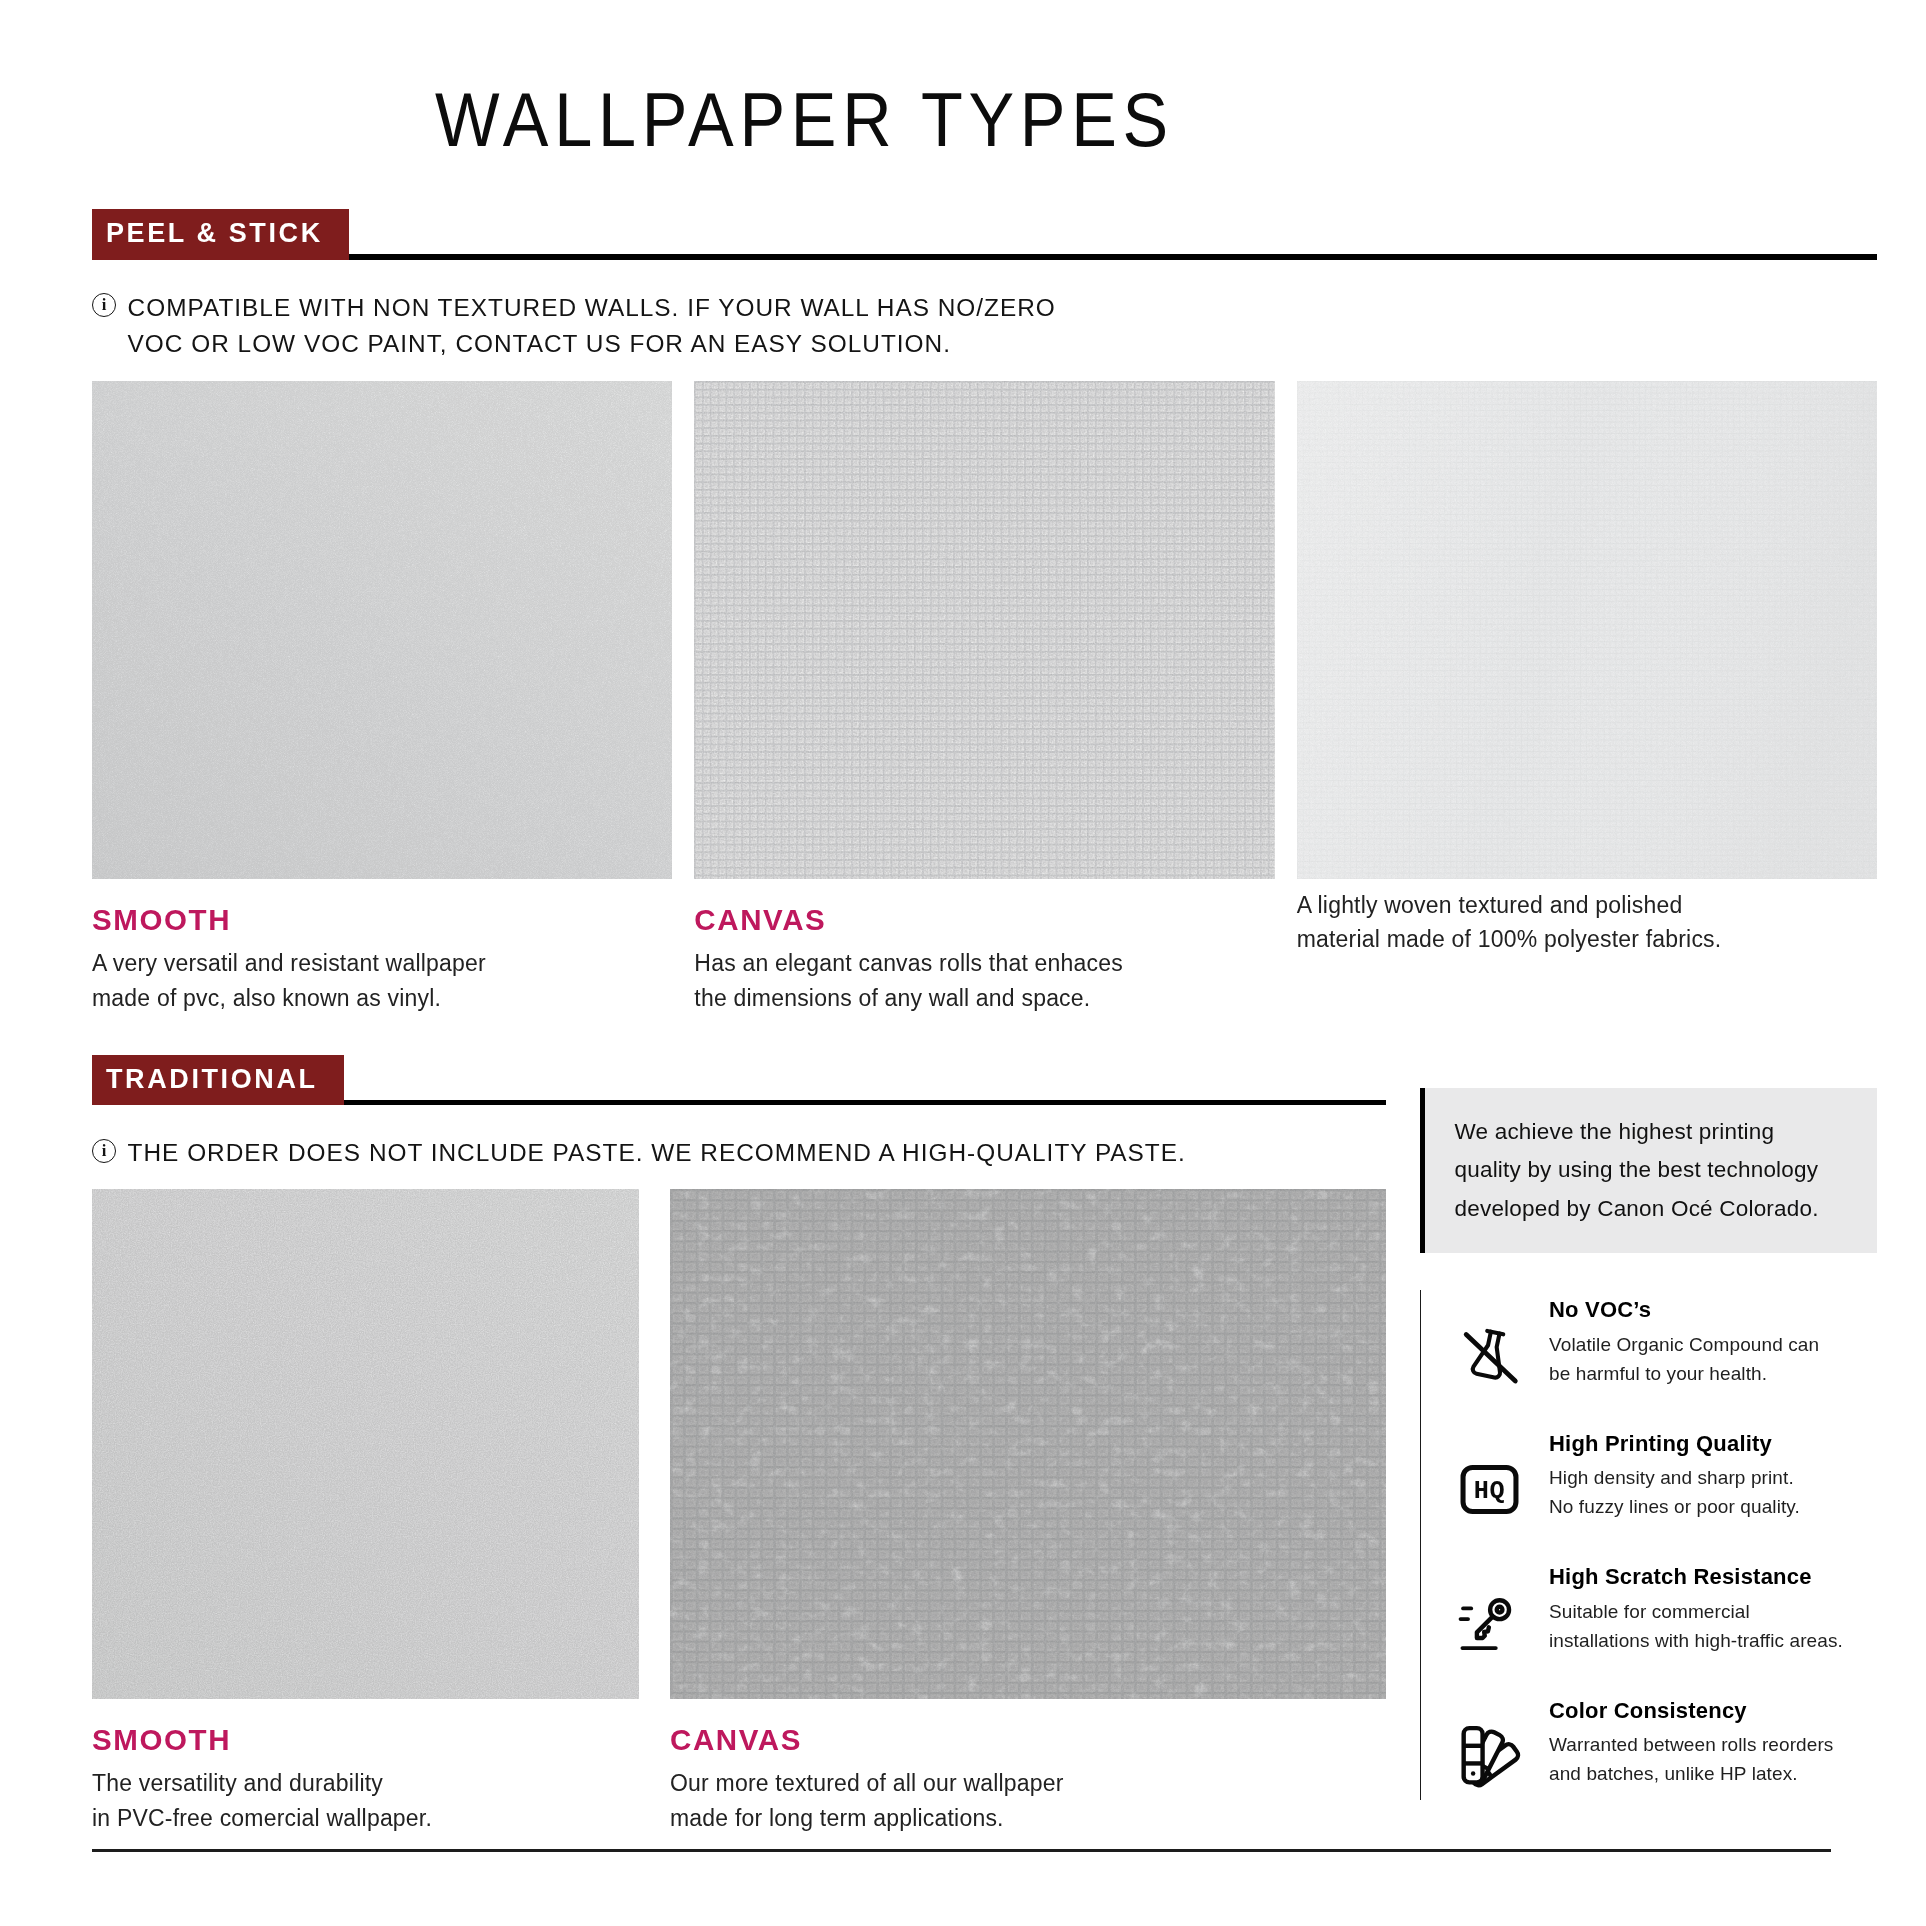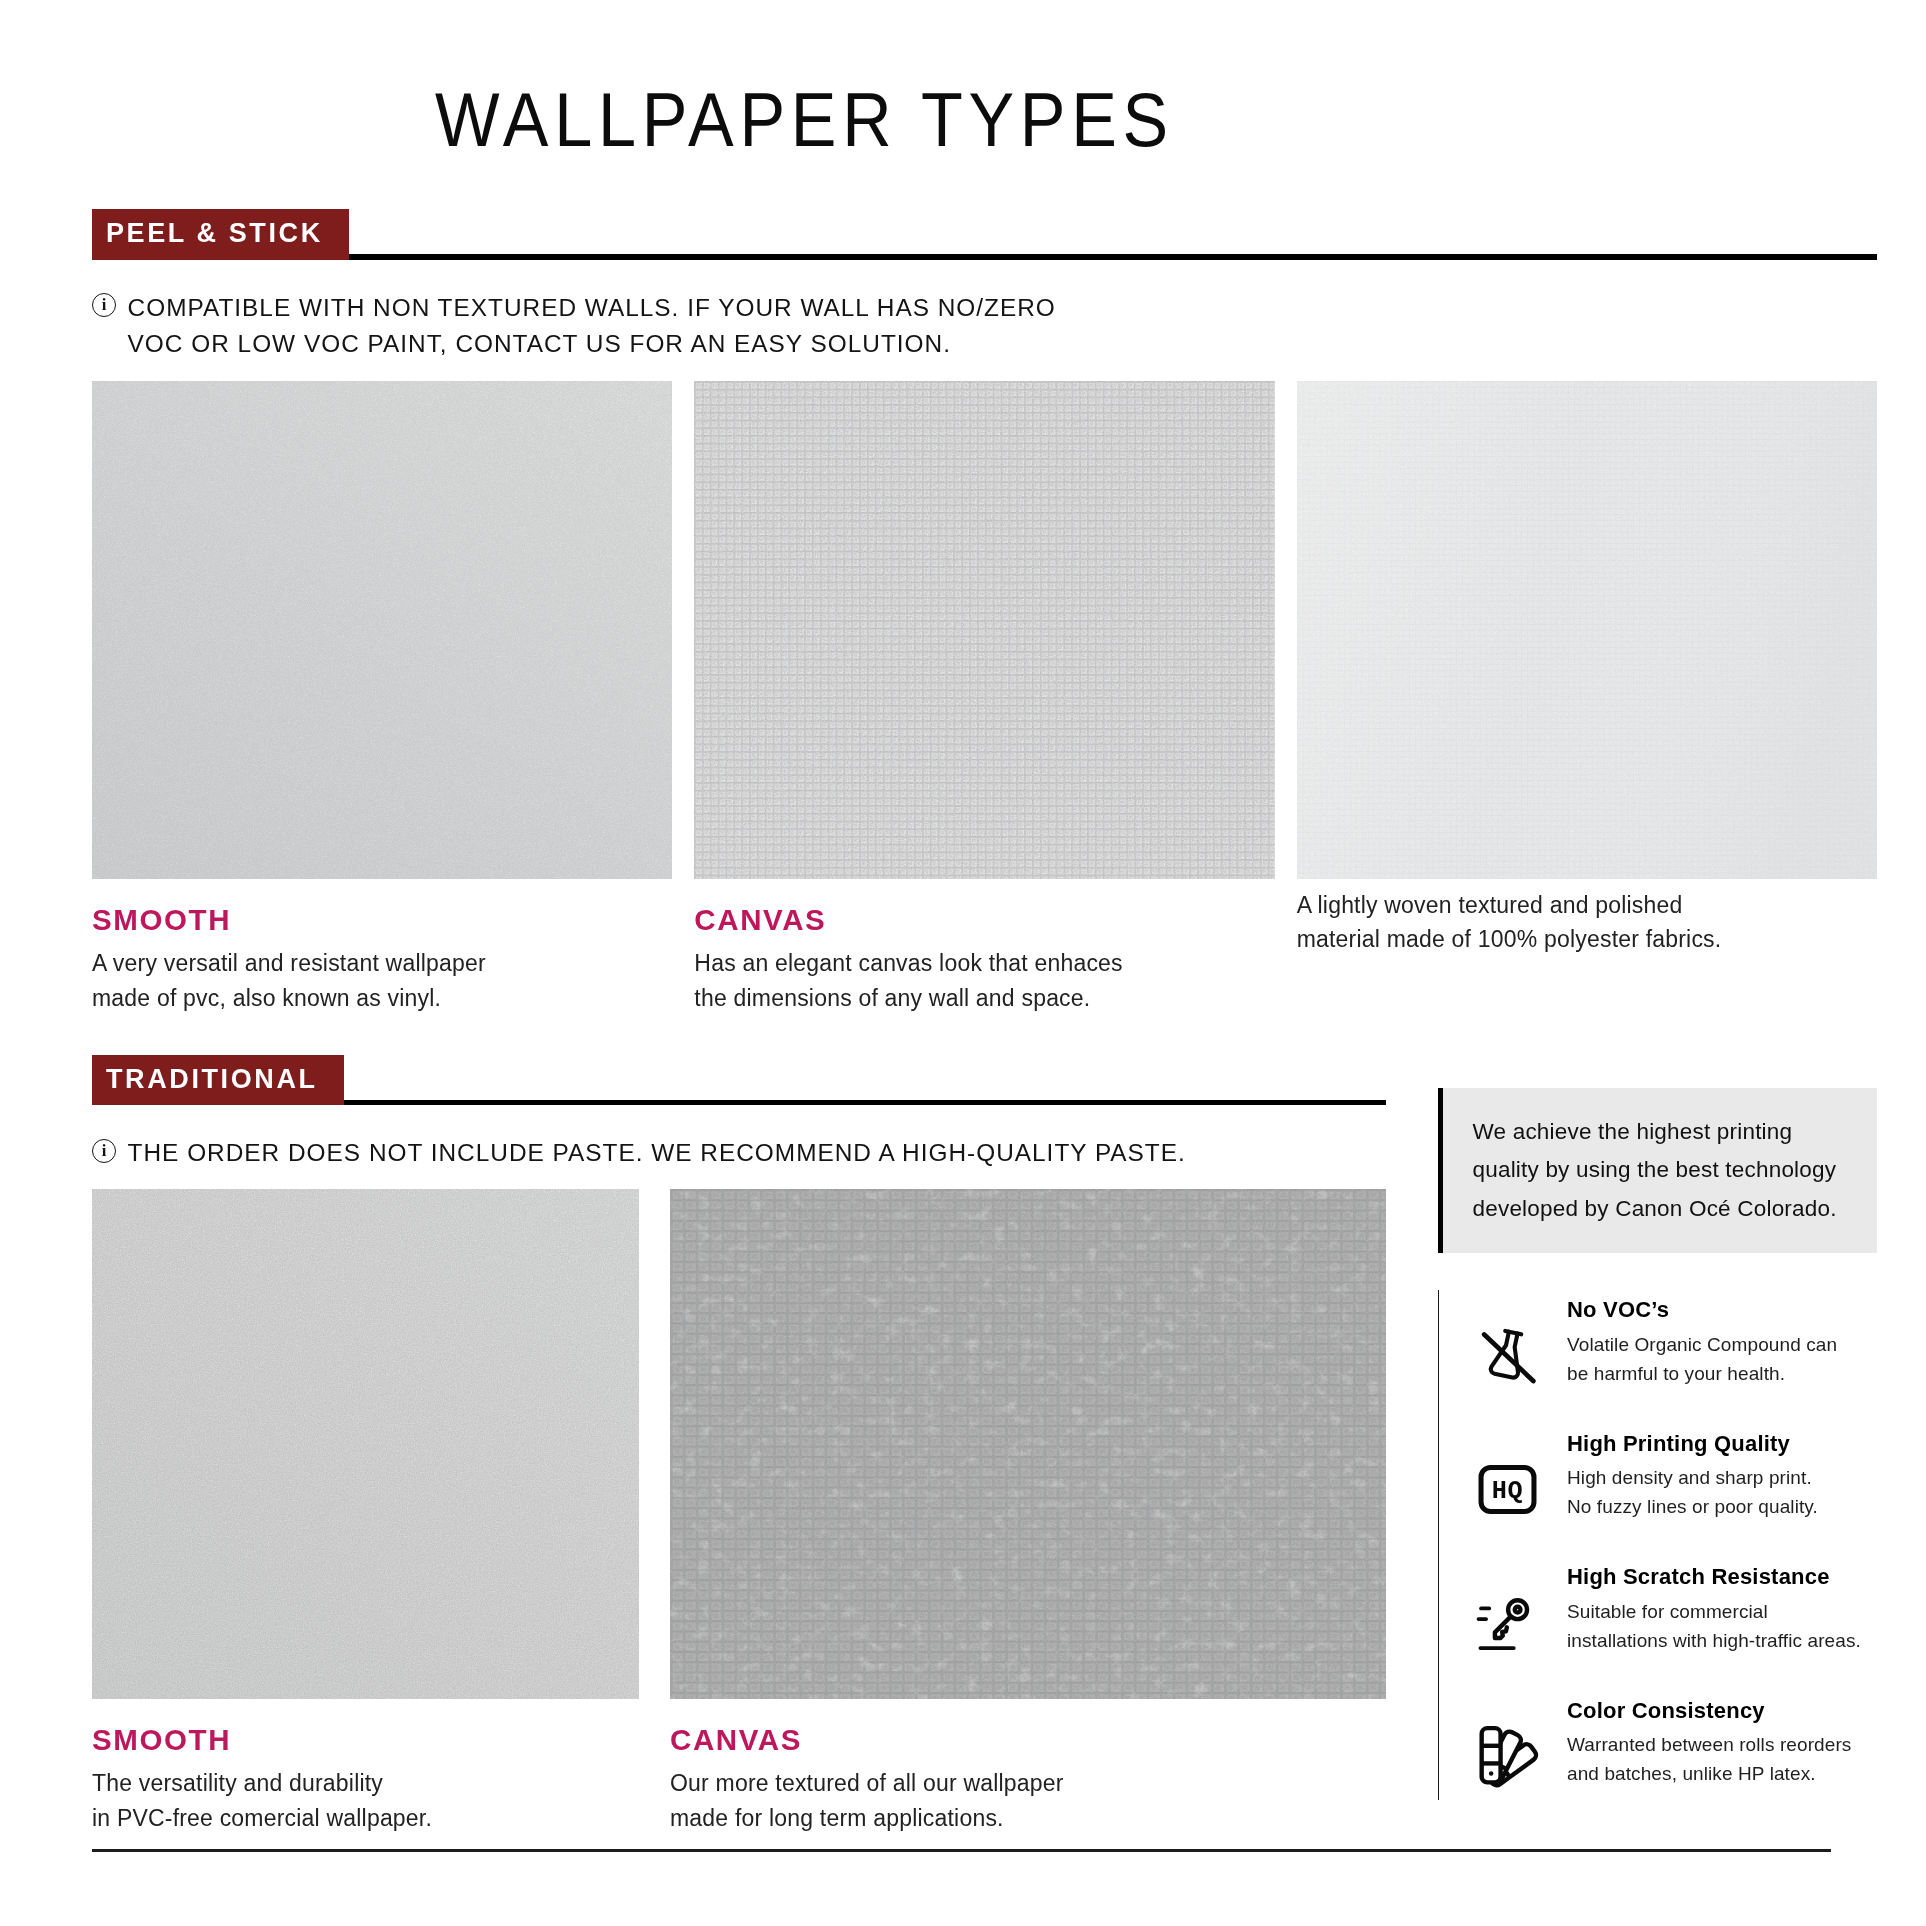--- a/index.html
+++ b/index.html
@@ -46,21 +46,21 @@
     line-height:1.2;
   }
   .card-desc{
     margin:9px 0 0 0;font-size:23px;line-height:1.5;color:#222;white-space:pre-line;
     letter-spacing:0.2px;
   }
   
   .trad-row{display:flex;align-items:flex-start;}
   .trad-left{width:1294px;flex:none;}
   .trad-left .section-head{margin-top:0;}
-  .trad-right{flex:1;margin-left:52px;min-width:0;}
+  .trad-right{flex:1;margin-left:34px;min-width:0;}
   .trad-section{margin-top:40px;}
   
   .quote-box{
     margin-top:33px;background:#e9e9ea;border-left:5.8px solid #000;
     padding:24.4px 26px 24.4px 29.5px;
   }
   .quote-text{
     margin:0;font-size:22.5px;line-height:1.72;color:#111;white-space:pre-line;letter-spacing:0.2px;
   }
   
@@ -136,21 +136,21 @@
                   <feTurbulence type="fractalNoise" baseFrequency="0.45" numOctaves="3" seed="3" stitchTiles="stitch"></feTurbulence>
                 <feColorMatrix type="matrix" values="0 0 0 0 0  0 0 0 0 0  0 0 0 0 0  0.5 0.5 0.5 0 0"></feColorMatrix>
                 </filter>
             </defs>
             <rect width="886" height="775" fill="url(#wp2)"></rect>
             <rect width="886" height="775" filter="url(#sn2)" opacity="0.18"></rect>
           </svg>
         </div>
         <figcaption>
           <h3 class="card-title">CANVAS</h3>
-          <p class="card-desc">Has an elegant canvas look that enhaces
+          <p class="card-desc">Has an elegant canvas rolls that enhaces
 the dimensions of any wall and space.</p>
         </figcaption>
       </figure>
 
       <figure class="card">
         <div class="swatch">
           <svg viewBox="0 0 886 775" preserveAspectRatio="none" aria-hidden="true">
             <defs>
               <pattern id="wp3" width="9" height="9" patternUnits="userSpaceOnUse">
                 <rect width="9" height="9" fill="#f3f4f5"></rect>

